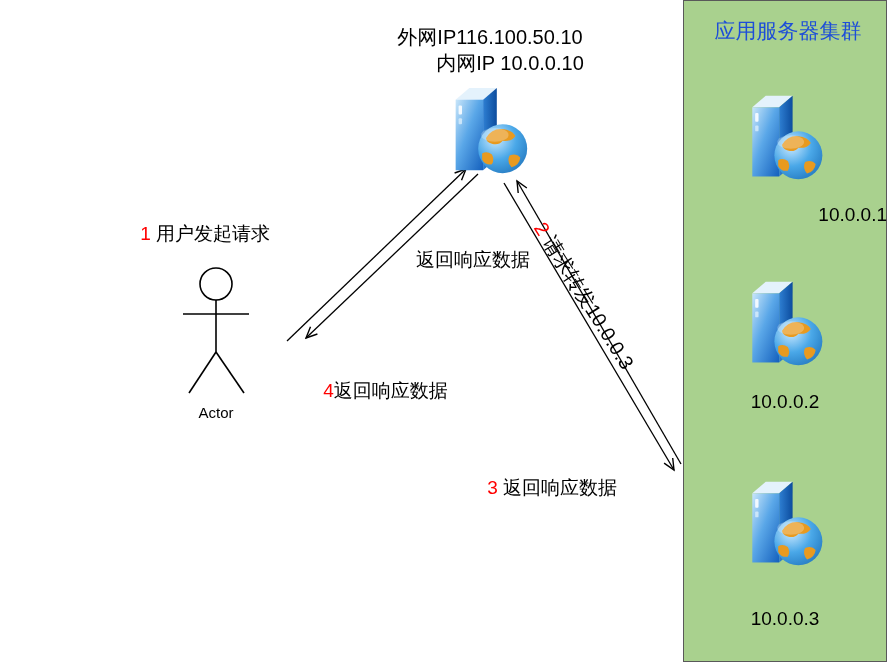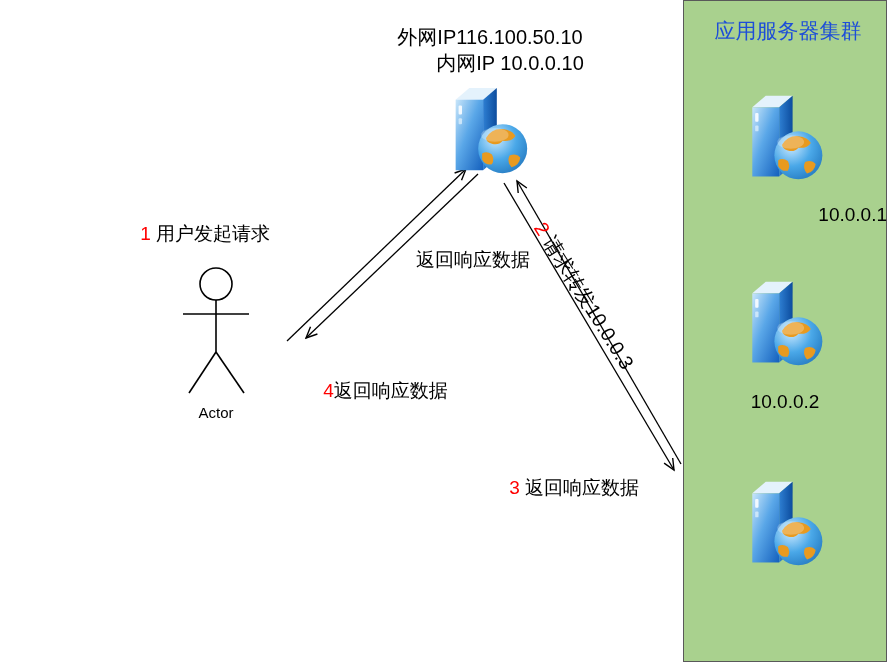--- a/index.html
+++ b/index.html
@@ -141,30 +141,31 @@
       <use href="#sym-server"></use>
     </svg>
 
   <div class="txt" style="left:355px; top:24px; width:270px;">外网IP116.100.50.10</div>
   <div class="txt" style="left:375px; top:50px; width:270px;">内网IP 10.0.0.10</div>
 
   <div class="txt" style="left:383px; top:247px; width:180px; font-size:19px;">返回响应数据</div>
 
   <div class="server-label" style="top:204px;text-align:right;">10.0.0.1</div>
   <div class="server-label" style="top:391px;">10.0.0.2</div>
+  <div class="server-label" style="top:608px;">10.0.0.3</div>
 
   <div class="flow-label" style="left:119px; top:199px;">
     <span class="step">1</span><span> 用户发起请求</span>
   </div>
 
   <div class="flow-label rot" style="left:558px; top:186px;">
     <span class="step">2</span><span> 请求转发10.0.0.3</span>
   </div>
 
-  <div class="flow-label" style="left:488px; top:453px;">
+  <div class="flow-label" style="left:466px; top:453px;">
     <span class="step">3</span><span> 返回响应数据</span>
   </div>
 
   <div class="flow-label" style="left:302px; top:356px;">
     <span class="step">4</span><span>返回响应数据</span>
   </div>
 
   <div class="actor-label" style="left:186px; top:404px; width:60px;text-align:center;">Actor</div>
 
 </div>

